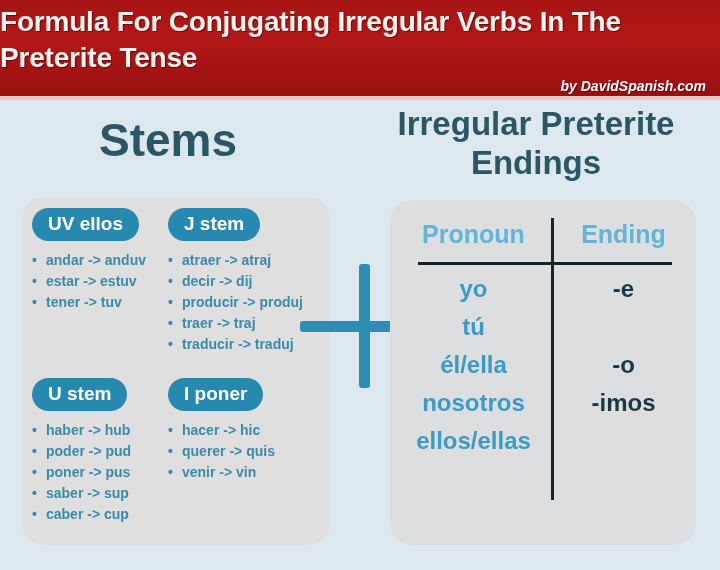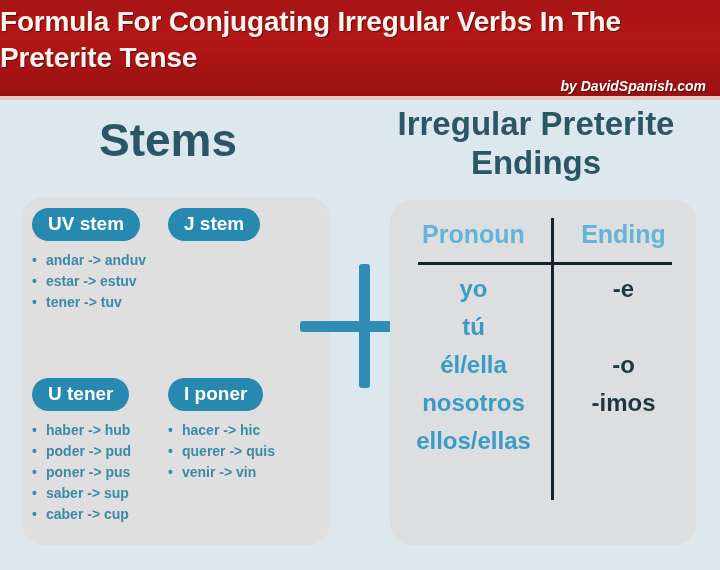--- a/index.html
+++ b/index.html
@@ -233,34 +233,41 @@
   <div class="banner-byline">by DavidSpanish.com</div>
 </div>
 
 <div class="heading" id="stems-heading">Stems</div>
 
 <div class="heading" id="endings-heading">Irregular Preterite Endings</div>
 
 <div class="panel" id="stems-panel"></div>
 
 <div class="stem-group" id="group-uv">
-  <span class="stem-pill">UV stem</span>
+  <span class="stem-pill">UV ellos</span>
   <ul class="stem-list">
     <li>andar -&gt; anduv</li>
     <li>estar -&gt; estuv</li>
     <li>tener -&gt; tuv</li>
   </ul>
 </div>
 
 <div class="stem-group" id="group-j">
   <span class="stem-pill">J stem</span>
+  <ul class="stem-list">
+    <li>atraer -&gt; atraj</li>
+    <li>decir -&gt; dij</li>
+    <li>producir -&gt; produj</li>
+    <li>traer -&gt; traj</li>
+    <li>traducir -&gt; traduj</li>
+  </ul>
 </div>
 
 <div class="stem-group" id="group-u">
-  <span class="stem-pill">U tener</span>
+  <span class="stem-pill">U stem</span>
   <ul class="stem-list">
     <li>haber -&gt; hub</li>
     <li>poder -&gt; pud</li>
     <li>poner -&gt; pus</li>
     <li>saber -&gt; sup</li>
     <li>caber -&gt; cup</li>
   </ul>
 </div>
 
 <div class="stem-group" id="group-i">

